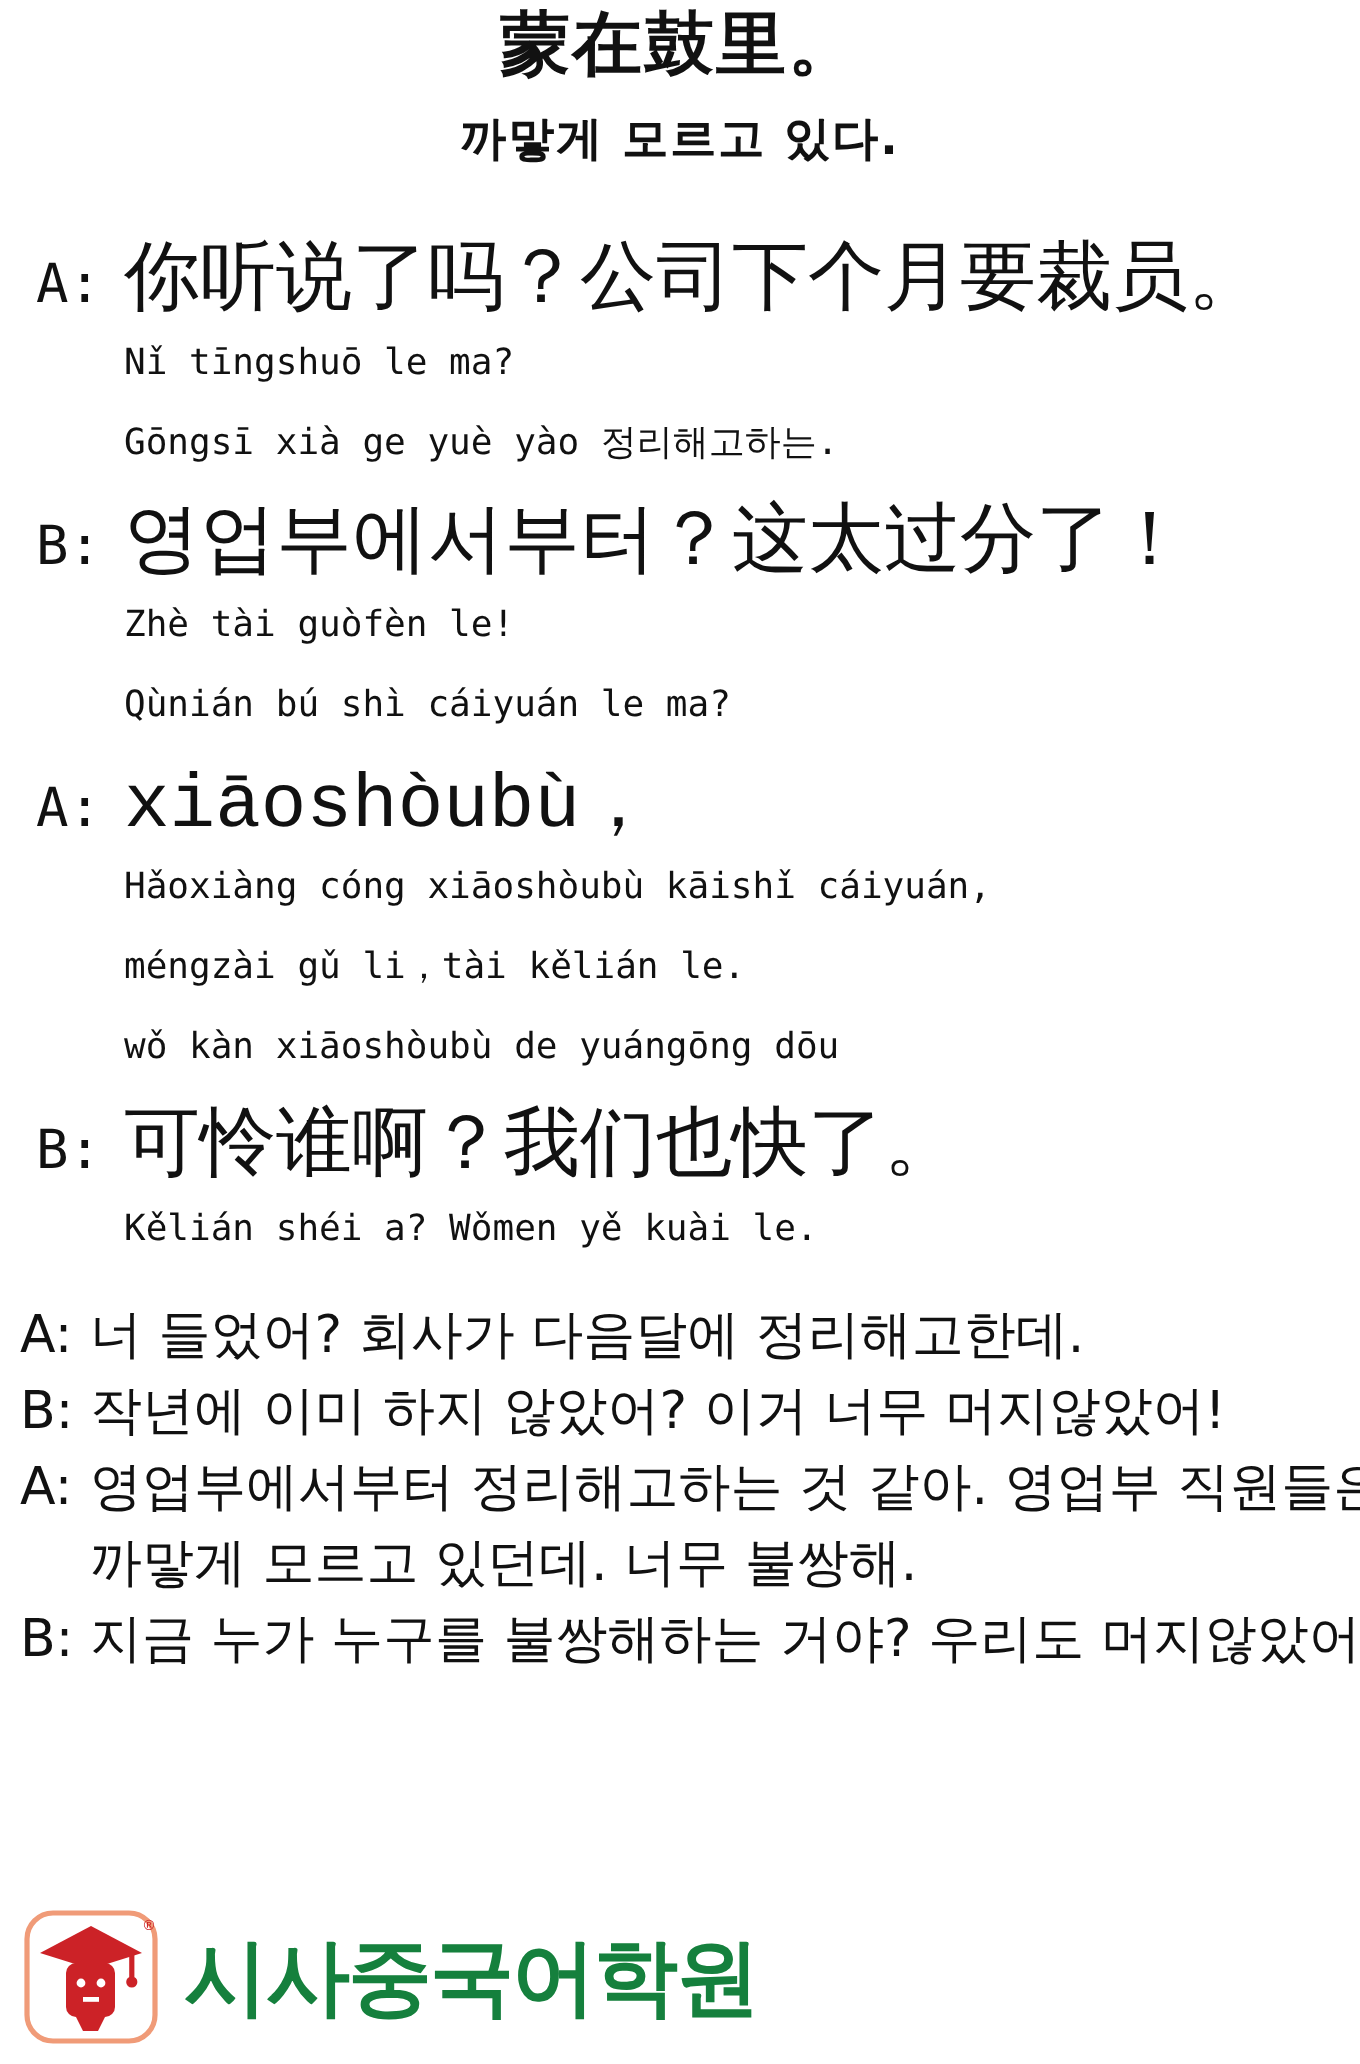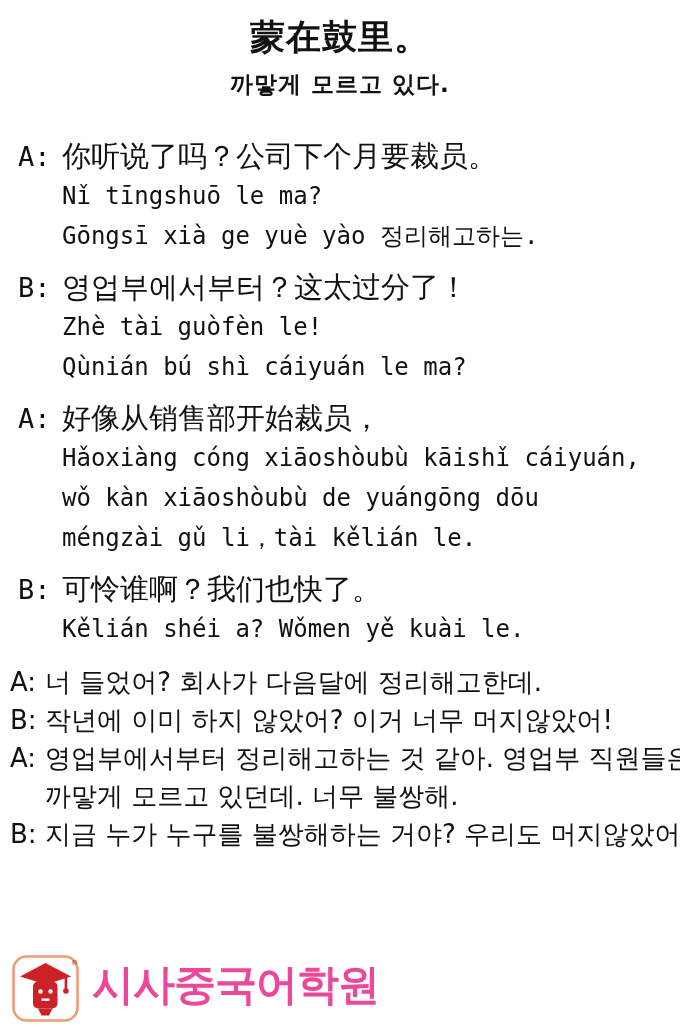--- a/index.html
+++ b/index.html
@@ -6,21 +6,20 @@
   html, body { background: #ffffff; }
   body {
     width: 680px;
     height: 1032px;
     position: relative;
     overflow: hidden;
     color: #111111;
     font-family: "DejaVu Sans", "Liberation Sans", sans-serif;
   }
   .title-zh {
-    margin-top: 14px;
     text-align: center;
     font-family: "DejaVu Serif", "Liberation Serif", serif;
     font-size: 35px;
     font-weight: bold;
     line-height: 46px;
     letter-spacing: 1px;
   }
   .title-ko {
     margin-top: 8px;
     text-align: center;
@@ -37,29 +36,29 @@
     margin-bottom: 11px;
   }
   .speaker {
     position: absolute;
     left: 0;
     top: 5px;
     font-family: "DejaVu Sans Mono", "Liberation Mono", monospace;
     font-size: 27px;
   }
   .zh {
-    font-family: Liberation Serif, serif;
-    font-size: 29px;
+    font-family: Liberation Mono, monospace;
+    font-size: 38px;
     line-height: 40px;
     white-space: nowrap;
     letter-spacing: 0px;
   }
   .py {
     font-family: "DejaVu Sans Mono", "Liberation Mono", monospace;
-    font-size: 24px;
+    font-size: 18px;
     line-height: 40px;
     white-space: nowrap;
   }
   .translation { margin: 14px 0 0 10px; }
   .t-entry {
     position: relative;
     padding-left: 35px;
     font-family: "DejaVu Sans", "Liberation Sans", sans-serif;
     font-size: 26px;
     line-height: 38px;
@@ -74,25 +73,25 @@
   .footer {
     position: absolute;
     left: 12px;
     top: 955px;
     display: flex;
     align-items: center;
     gap: 13px;
   }
   .logo-icon { width: 67px; height: 67px; display: block; }
   .logo-text {
-    font-family: Liberation Mono, monospace;
+    font-family: Liberation Sans, sans-serif;
     font-size: 42px;
     font-weight: bold;
     letter-spacing: -1px;
-    color: #ec4899;
+    color: #15803d;
     line-height: 67px;
   }
 </style>
 </head>
 <body>
 
 <div class="page">
 
   <h1 class="title-zh">蒙在鼓里。</h1>
   <h2 class="title-ko">까맣게 모르고 있다.</h2>
@@ -108,24 +107,24 @@
 
     <div class="entry">
       <span class="speaker">B:</span>
       <div class="zh">영업부에서부터？这太过分了！</div>
       <div class="py">Zhè tài guòfèn le!</div>
       <div class="py">Qùnián bú shì cáiyuán le ma?</div>
     </div>
 
     <div class="entry">
       <span class="speaker">A:</span>
-      <div class="zh">好像从销售部开始裁员，</div>
+      <div class="zh">xiāoshòubù，</div>
       <div class="py">Hǎoxiàng cóng xiāoshòubù kāishǐ cáiyuán,</div>
+      <div class="py">méngzài gǔ li，tài kělián le.</div>
       <div class="py">wǒ kàn xiāoshòubù de yuángōng dōu</div>
-      <div class="py">méngzài gǔ li，tài kělián le.</div>
     </div>
 
     <div class="entry">
       <span class="speaker">B:</span>
       <div class="zh">可怜谁啊？我们也快了。</div>
       <div class="py">Kělián shéi a? Wǒmen yě kuài le.</div>
     </div>
 
   </div>
 

